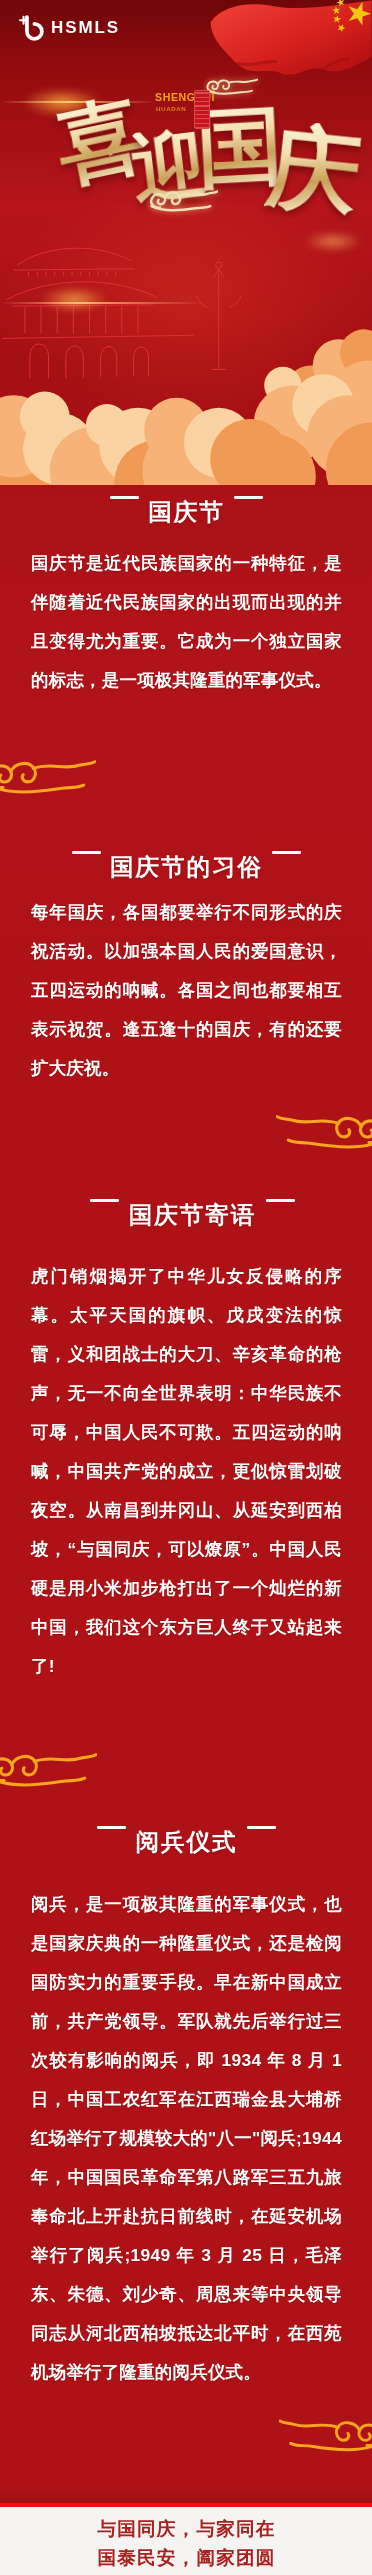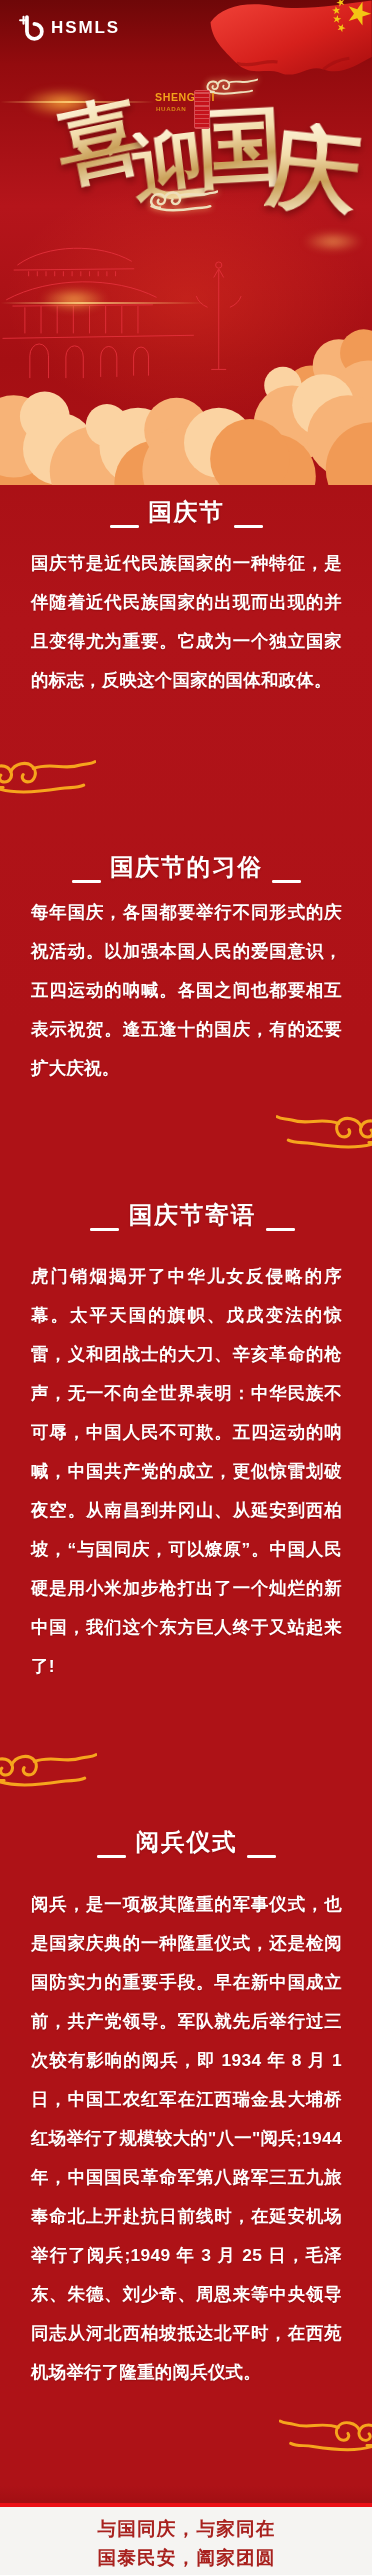--- a/index.html
+++ b/index.html
@@ -61,21 +61,21 @@
   }
 
   .cream-cloud{ position:absolute; z-index:6;
     filter:drop-shadow(0 0 3.1px rgba(255,214,130,.75)); }
 
   .tiananmen{ position:absolute; left:0; top:234px; z-index:1; opacity:.92; }
 
   .clouds-band{ position:absolute; left:0; top:292px; width:373px; height:193px; z-index:3; }
 
   
-  .heading{ position:absolute; left:0; width:373px; display:flex; align-items:flex-end;
+  .heading{ position:absolute; left:0; width:373px; display:flex; align-items:flex-start;
     justify-content:center; gap:9.3px; z-index:2; }
   .heading .dash{ width:29px; height:3.1px; background:#fff; border-radius:1.2px; }
   .heading .h-title{ color:#fff; font-size:23.6px; font-weight:700; letter-spacing:1.9px;
     text-shadow:0 1.2px 1.9px rgba(90,0,0,.35); }
 
   .body-text{ position:absolute; left:31px; width:311px; color:#ffffff; z-index:2;
     font-size:17.4px; font-weight:600; line-height:39px; letter-spacing:0.3px;
     text-align:justify; text-shadow:0 0.6px 1.2px rgba(90,0,0,.3); }
 
   .gold-cloud{ position:absolute; z-index:2; }
@@ -200,21 +200,21 @@
     <circle cx="305" cy="288" r="76" fill="#f7b377"></circle>
     <circle cx="352" cy="242" r="56" fill="#fbd3a2"></circle>
     <circle cx="402" cy="268" r="64" fill="#f19a55"></circle>
   </svg>
 
   <div class="heading h1">
     <span class="dash"></span>
     <span class="h-title">国庆节</span>
     <span class="dash"></span>
   </div>
-  <p class="body-text p1">国庆节是近代民族国家的一种特征，是伴随着近代民族国家的出现而出现的并且变得尤为重要。它成为一个独立国家的标志，反映这个国家的国体和政体。</p>
+  <p class="body-text p1">国庆节是近代民族国家的一种特征，是伴随着近代民族国家的出现而出现的并且变得尤为重要。它成为一个独立国家的标志，是一项极其隆重的军事仪式。</p>
 
   <svg class="gold-cloud orn1" width="112" height="51" viewBox="0 0 200 80">
     <use href="#swirl" stroke="#f6a51d" stroke-width="5.5"></use>
   </svg>
 
   <div class="heading h2t">
     <span class="dash"></span>
     <span class="h-title">国庆节的习俗</span>
     <span class="dash"></span>
   </div>

